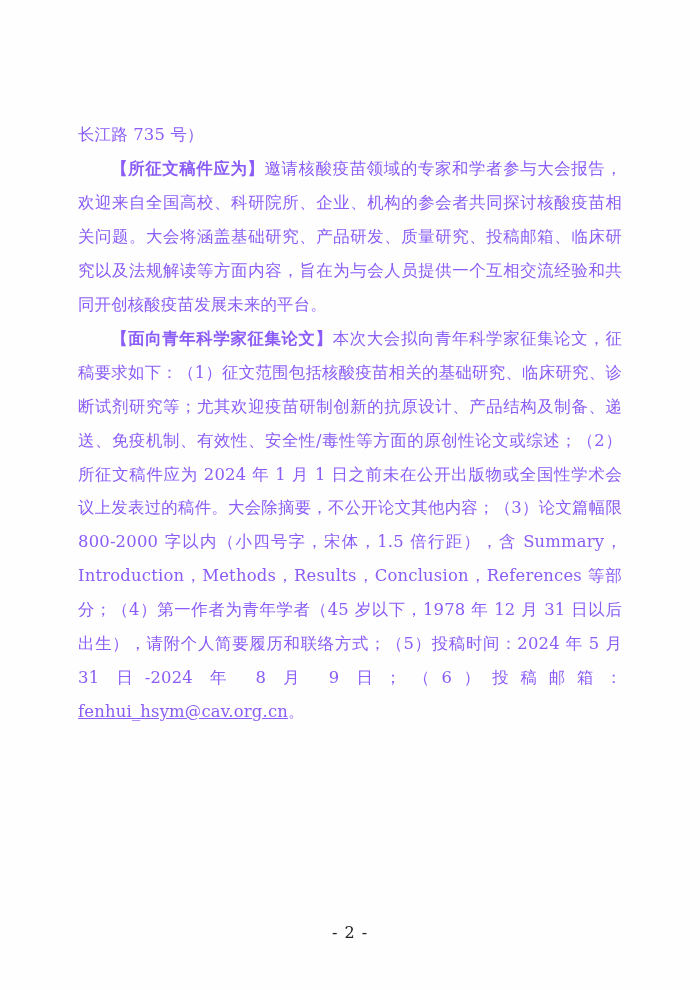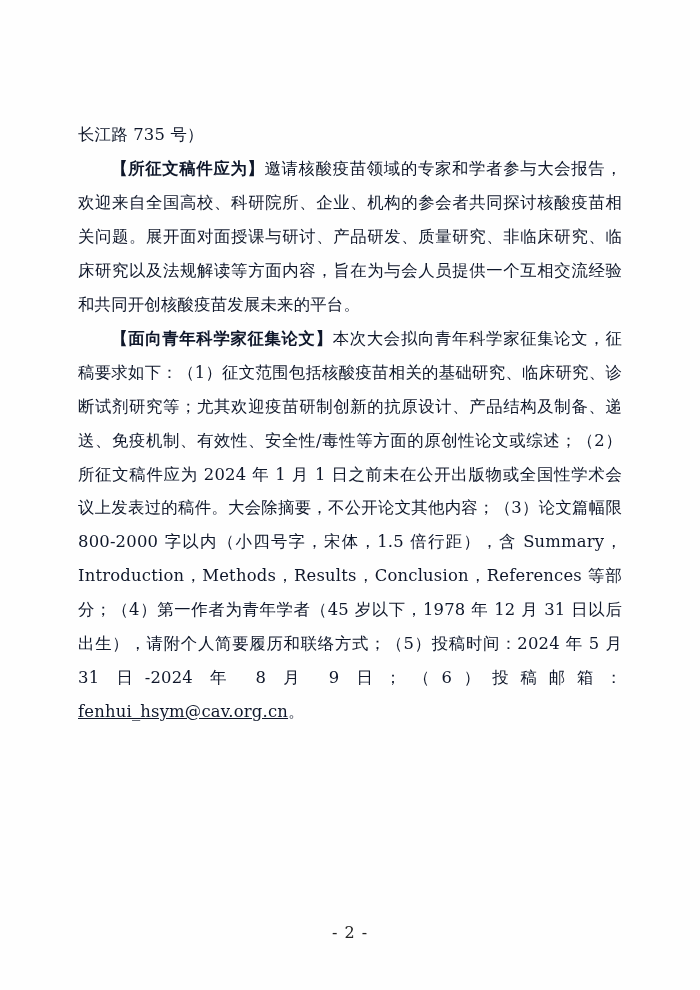--- a/index.html
+++ b/index.html
@@ -21,21 +21,21 @@
     background: #fefefe;
     box-sizing: border-box;
     padding: 118px 78px 0 78px;
   }
   .doc-body {
     font-size: 16.4px;
     line-height: 2.07;
     text-align: justify;
     text-justify: inter-ideograph;
     letter-spacing: 0.2px;
-    color: #0f172a;
+    color: #8b5cf6;
   }
   .para {
     margin: 0;
     padding: 0;
     text-indent: 0;
   }
   .para.indent {
     text-indent: 2.02em;
   }
   .label {
@@ -61,21 +61,21 @@
 
 <div class="page">
   <div class="doc-body">
 
     <p class="para">
       <span>长江路 735 号）</span>
     </p>
 
 
     <p class="para indent">
-      <span class="label">【所征文稿件应为】</span><span>邀请核酸疫苗领域的专家和学者参与大会报告，欢迎来自全国高校、科研院所、企业、机构的参会者共同探讨核酸疫苗相关问题。展开面对面授课与研讨、产品研发、质量研究、非临床研究、临床研究以及法规解读等方面内容，旨在为与会人员提供一个互相交流经验和共同开创核酸疫苗发展未来的平台。</span>
+      <span class="label">【所征文稿件应为】</span><span>邀请核酸疫苗领域的专家和学者参与大会报告，欢迎来自全国高校、科研院所、企业、机构的参会者共同探讨核酸疫苗相关问题。大会将涵盖基础研究、产品研发、质量研究、投稿邮箱、临床研究以及法规解读等方面内容，旨在为与会人员提供一个互相交流经验和共同开创核酸疫苗发展未来的平台。</span>
     </p>
 
     <p class="para indent">
       <span class="label">【面向青年科学家征集论文】</span><span>本次大会拟向青年科学家征集论文，征稿要求如下：（1）征文范围包括核酸疫苗相关的基础研究、临床研究、诊断试剂研究等；尤其欢迎疫苗研制创新的抗原设计、产品结构及制备、递送、免疫机制、有效性、安全性/毒性等方面的原创性论文或综述；（2）所征文稿件应为 2024 年 1 月 1 日之前未在公开出版物或全国性学术会议上发表过的稿件。大会除摘要，不公开论文其他内容；（3）论文篇幅限 800-2000 字以内（小四号字，宋体，1.5 倍行距），含 Summary，Introduction，Methods，Results，Conclusion，References 等部分；（4）第一作者为青年学者（45 岁以下，1978 年 12 月 31 日以后出生），请附个人简要履历和联络方式；（5）投稿时间：2024 年 5 月 31 日-2024 年 8 月 9 日；（6）投稿邮箱：</span><span class="email">fenhui_hsym@cav.org.cn</span><span>。</span>
     </p>
 
 
   </div>
 
   <div class="page-number">- 2 -</div>

